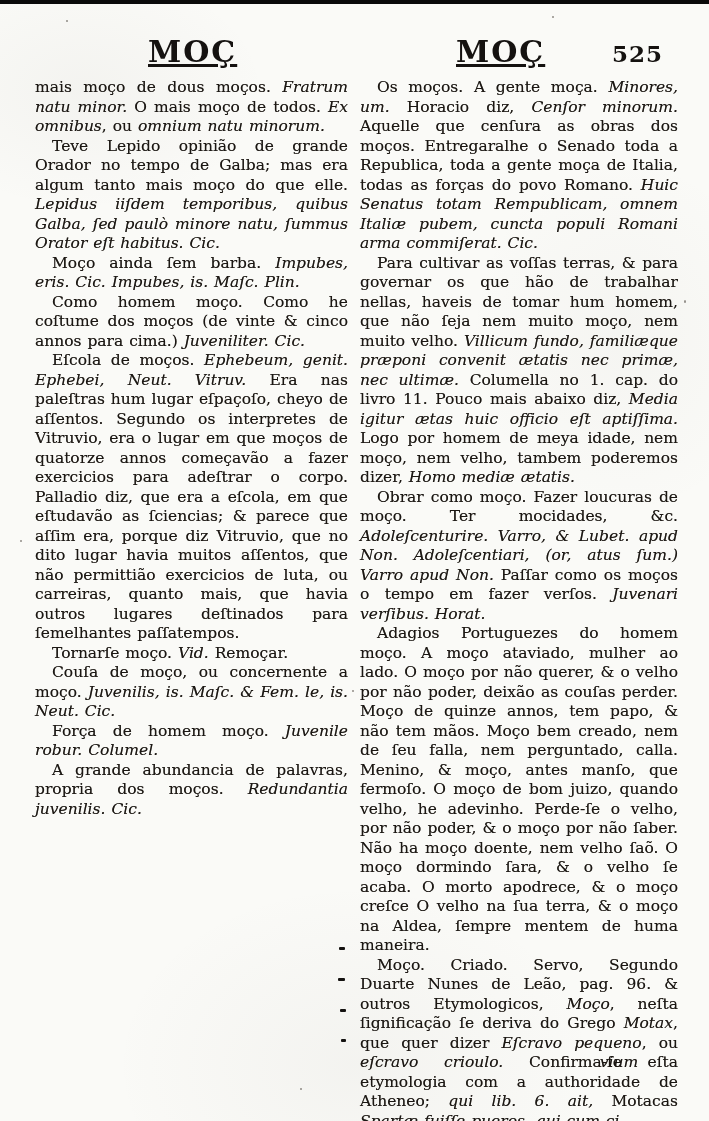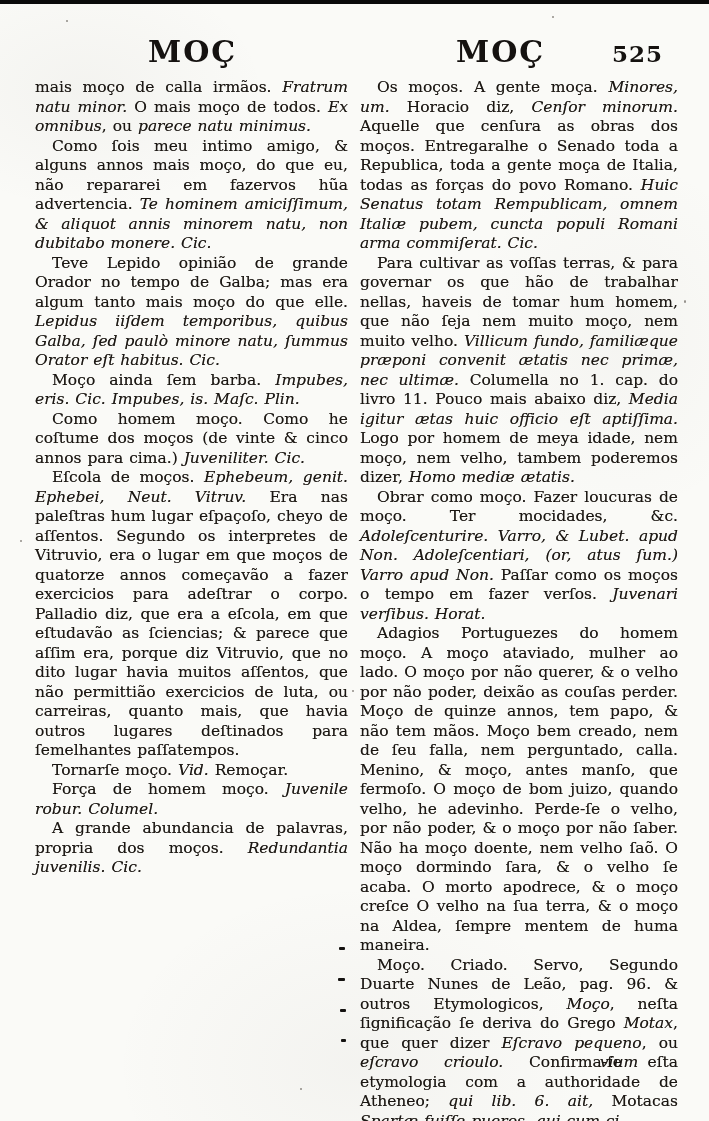--- a/index.html
+++ b/index.html
@@ -8,21 +8,21 @@
   .page {
     position:relative; width:709px; height:1121px; margin:0 auto;
     background:
       radial-gradient(ellipse 300px 200px at 12% 8%, rgba(120,115,105,0.05), transparent 60%),
       radial-gradient(ellipse 260px 300px at 88% 30%, rgba(120,115,105,0.04), transparent 60%),
       radial-gradient(ellipse 400px 300px at 50% 95%, rgba(120,115,105,0.05), transparent 60%),
       var(--paper);
     color:var(--ink); overflow:hidden;
   }
   .top-edge { position:absolute; top:0; left:0; width:709px; height:4px; background:#0a0a0a; }
-  .hdr { position:absolute; font-weight:600; font-size:30px; letter-spacing:2px; color:#151210; }
+  .hdr { position:absolute; font-weight:600; font-size:30px; letter-spacing:2px; color:#151210;text-decoration:underline; }
   .hdr-left  { top:34px; left:148px; }
   .hdr-right { top:34px; left:456px; }
   .pagenum { position:absolute; top:40px; left:612px; font-size:23px; font-weight:700; letter-spacing:1px; color:#151210; }
   .col {
     position:absolute; top:78px; text-align:justify;
     font-size:15.5px; line-height:19.5px; word-spacing:1px;
     color:var(--ink);
     text-shadow:0 0 0.5px rgba(25,20,15,0.55);
   }
   .col-left  { left:35px;  width:313px; }
@@ -52,27 +52,27 @@
 <body>
 
 <div class="page">
   <div class="top-edge"></div>
 
   <div class="hdr hdr-left">MOÇ</div>
   <div class="hdr hdr-right">MOÇ</div>
   <div class="pagenum">525</div>
 
   <div class="col col-left">
-      <p class="para noindent"><span>mais moço de calla irmãos. </span><span class="lat">Fratrum natu minor.</span><span> O mais moço de todos. </span><span class="lat">Ex omnibus</span><span>, ou </span><span class="lat">parece natu minimus.</span></p>
-      <p class="para"><span>Como ſois meu intimo amigo, &amp; alguns annos mais moço, do que eu, não repararei em fazervos hũa advertencia. </span><span class="lat">Te hominem amiciſſimum, &amp; aliquot annis minorem natu, non dubitabo monere. Cic.</span></p>
+      <p class="para noindent"><span>mais moço de dous moços. </span><span class="lat">Fratrum natu minor.</span><span> O mais moço de todos. </span><span class="lat">Ex omnibus</span><span>, ou </span><span class="lat">omnium natu minorum.</span></p>
       <p class="para"><span>Teve Lepido opinião de grande Orador no tempo de Galba; mas era algum tanto mais moço do que elle. </span><span class="lat">Lepidus iiſdem temporibus, quibus Galba, ſed paulò minore natu, ſummus Orator eſt habitus. Cic.</span></p>
       <p class="para"><span>Moço ainda ſem barba. </span><span class="lat">Impubes, eris. Cic. Impubes, is. Maſc. Plin.</span></p>
       <p class="para"><span>Como homem moço. Como he coſtume dos moços (de vinte &amp; cinco annos para cima.) </span><span class="lat">Juveniliter. Cic.</span></p>
       <p class="para"><span>Eſcola de moços. </span><span class="lat">Ephebeum, genit. Ephebei, Neut. Vitruv.</span><span> Era nas paleſtras hum lugar eſpaçoſo, cheyo de aſſentos. Segundo os interpretes de Vitruvio, era o lugar em que moços de quatorze annos começavão a fazer exercicios para adeſtrar o corpo. Palladio diz, que era a eſcola, em que eſtudavão as ſciencias; &amp; parece que aſſim era, porque diz Vitruvio, que no dito lugar havia muitos aſſentos, que não permittião exercicios de luta, ou carreiras, quanto mais, que havia outros lugares deſtinados para ſemelhantes paſſatempos.</span></p>
       <p class="para"><span>Tornarſe moço. </span><span class="lat">Vid.</span><span> Remoçar.</span></p>
+      <p class="para"><span>Couſa de moço, ou concernente a moço. </span><span class="lat">Juvenilis, is. Maſc. &amp; Fem. le, is. Neut. Cic.</span></p>
       <p class="para"><span>Força de homem moço. </span><span class="lat">Juvenile robur. Columel.</span></p>
       <p class="para"><span>A grande abundancia de palavras, propria dos moços. </span><span class="lat">Redundantia juvenilis. Cic.</span></p>
     </div>
   <div class="col col-right">
       <p class="para"><span>Os moços. A gente moça. </span><span class="lat">Minores, um.</span><span> Horacio diz, </span><span class="lat">Cenſor minorum.</span><span> Aquelle que cenſura as obras dos moços. Entregaralhe o Senado toda a Republica, toda a gente moça de Italia, todas as forças do povo Romano. </span><span class="lat">Huic Senatus totam Rempublicam, omnem Italiæ pubem, cuncta populi Romani arma commiſerat. Cic.</span></p>
       <p class="para"><span>Para cultivar as voſſas terras, &amp; para governar os que hão de trabalhar nellas, haveis de tomar hum homem, que não ſeja nem muito moço, nem muito velho. </span><span class="lat">Villicum fundo, familiæque præponi convenit ætatis nec primæ, nec ultimæ.</span><span> Columella no 1. cap. do livro 11. Pouco mais abaixo diz, </span><span class="lat">Media igitur ætas huic officio eſt aptiſſima.</span><span> Logo por homem de meya idade, nem moço, nem velho, tambem poderemos dizer, </span><span class="lat">Homo mediæ ætatis.</span></p>
       <p class="para"><span>Obrar como moço. Fazer loucuras de moço. Ter mocidades, &amp;c. </span><span class="lat">Adoleſcenturire. Varro, &amp; Lubet. apud Non. Adoleſcentiari, (or, atus ſum.) Varro apud Non.</span><span> Paſſar como os moços o tempo em fazer verſos. </span><span class="lat">Juvenari verſibus. Horat.</span></p>
       <p class="para"><span>Adagios Portuguezes do homem moço. A moço ataviado, mulher ao lado. O moço por não querer, &amp; o velho por não poder, deixão as couſas perder. Moço de quinze annos, tem papo, &amp; não tem mãos. Moço bem creado, nem de ſeu falla, nem perguntado, calla. Menino, &amp; moço, antes manſo, que fermoſo. O moço de bom juizo, quando velho, he adevinho. Perde-ſe o velho, por não poder, &amp; o moço por não ſaber. Não ha moço doente, nem velho ſaõ. O moço dormindo ſara, &amp; o velho ſe acaba. O morto apodrece, &amp; o moço creſce O velho na ſua terra, &amp; o moço na Aldea, ſempre mentem de huma maneira.</span></p>
       <p class="para"><span>Moço. Criado. Servo, Segundo Duarte Nunes de Leão, pag. 96. &amp; outros Etymologicos, </span><span class="lat">Moço</span><span>, neſta ſignificação ſe deriva do Grego </span><span class="lat">Motax</span><span>, que quer dizer </span><span class="lat">Eſcravo pequeno</span><span>, ou </span><span class="lat">eſcravo crioulo.</span><span> Confirma-ſe eſta etymologia com a authoridade de Atheneo; </span><span class="lat">qui lib. 6. ait,</span><span> Motacas </span><span class="lat">Spartæ fuiſſe pueros, qui cum ci-</span></p>
     </div>

